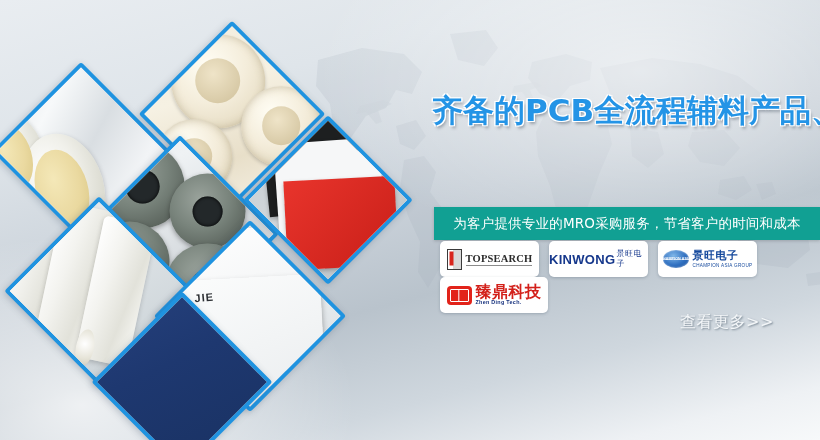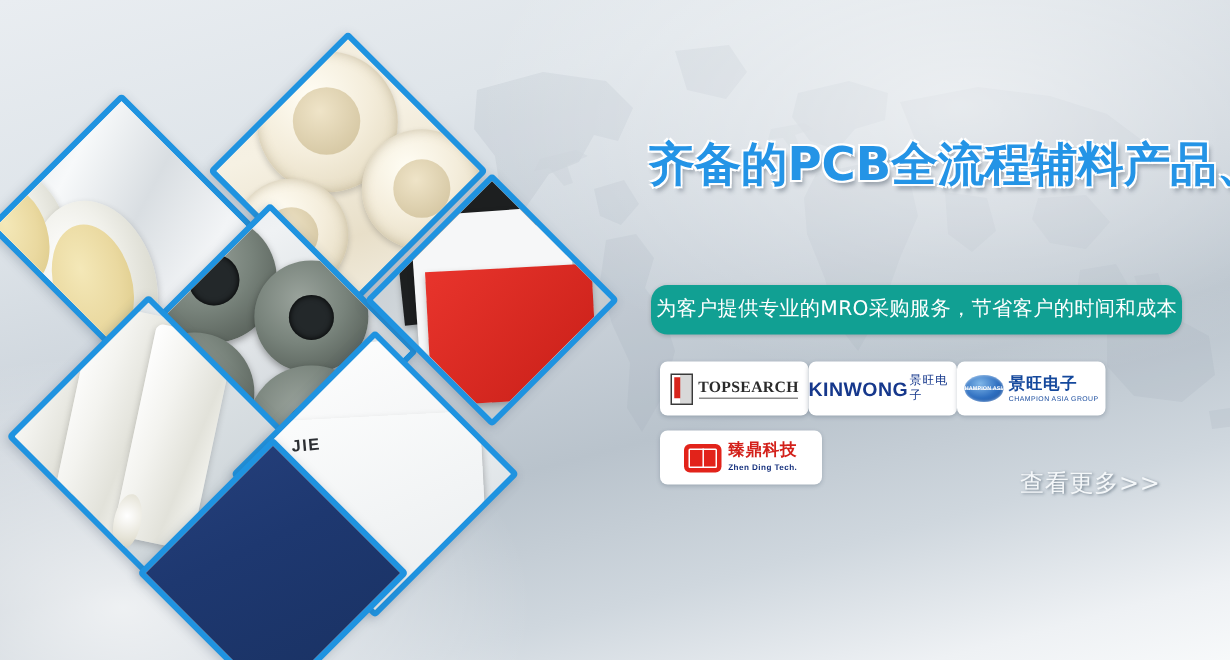--- a/index.html
+++ b/index.html
@@ -225,42 +225,41 @@
       -1.2px  1.2px 0 #ffffff,
        1.2px  1.2px 0 #ffffff,
        2px 3px 3px rgba(70,85,100,.45);
     font-family: "DejaVu Sans", "Liberation Sans", sans-serif;
   }
   .headline .l2 { display: block; }
 
   .subbar {
     position: absolute;
     left: 4px;
-    top: 190px;
-    width: 354px;
+    top: 207px;
+    width: 386px;
     height: 33px;
     background: #11a093;
     color: #ffffff;
     font-size: 13.5px;
     line-height: 33px;
     text-align: center;
     letter-spacing: .2px;
     font-family: "DejaVu Sans", "Liberation Sans", sans-serif;
     box-shadow: 0 1px 3px rgba(0,0,0,.18);
-    border-radius: 11px;
   }
 
   
   .logos {
     position: absolute;
     left: 10px;
     top: 241px;
     width: 380px;
   }
-  .logo-row { display: flex; gap: 0; margin-bottom: 10px; }
+  .logo-row { display: flex; gap: 10px; }
   .badge {
     width: 99px;
     height: 36px;
     background: #ffffff;
     border-radius: 5px;
     display: flex;
     align-items: center;
     justify-content: center;
     gap: 4px;
     box-shadow: 0 1px 3px rgba(40,60,80,.25);
@@ -337,22 +336,22 @@
   .bg-zd .zd-mark::after{
     content:""; position:absolute; left:3px; top:3px; right:3px; bottom:3px;
     border: 1.4px solid #ffffff; border-radius:1px;
   }
   .bg-zd .zd-mark i{
     position:absolute; left:50%; top:3px; bottom:3px; width:1.4px;
     background:#ffffff; transform:translateX(-50%);
   }
   .bg-zd .zd-txt { display:flex; flex-direction:column; }
   .bg-zd .zd-cn {
-    font-size: 11px; font-weight:bold; color:#d3201a; line-height:13px;
-    letter-spacing:.5px; font-family:Liberation Mono, monospace;
+    font-size: 16px; font-weight:bold; color:#d3201a; line-height:13px;
+    letter-spacing:.5px; font-family:Liberation Sans, sans-serif;
   }
   .bg-zd .zd-en {
     font-size: 5.4px; font-weight:bold; color:#15307d; line-height:8px;
     letter-spacing:.3px; font-family:"Liberation Sans", sans-serif;
   }
 
   
   .more-link {
     position: absolute;
     left: 250px;

